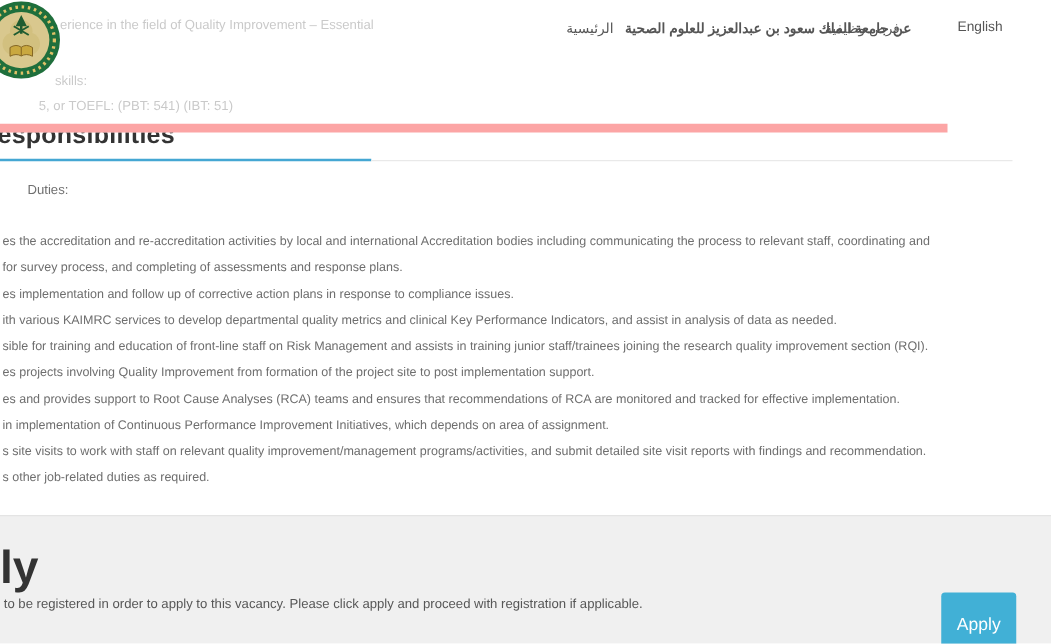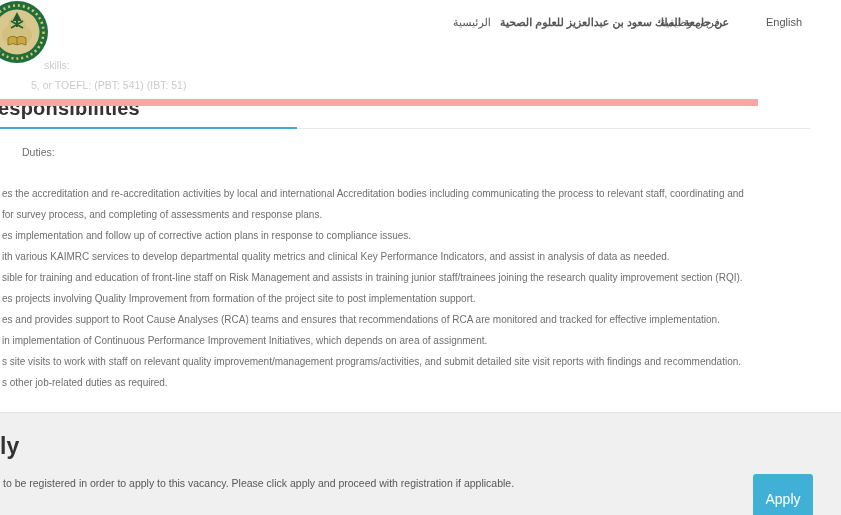--- a/index.html
+++ b/index.html
@@ -22,21 +22,21 @@
   .title-rule.rest { left:297px; width:513px; background:#e9e9e9; height:1px; margin-top:1px; }
 
   .duties-label { position:absolute; left:2px; top:146px; font-size:10.5px; color:#6f6f6f;padding-left:20px; }
 
   .duties { position:absolute; left:2px; top:183px; width:800px; }
   .duty-line { height:21px; line-height:21px; font-size:10px; color:#6e6e6e; white-space:nowrap; }
 
   
   .apply-band { position:absolute; left:0; top:412px; width:841px; height:103px;
     background:#f0f0f0; border-top:1px solid #e4e4e4; z-index:2; }
-  .apply-title { position:absolute; left:0px; top:20px; font-size:23px; font-weight:bold; color:#333; }
+  .apply-title { position:absolute; left:0px; top:20px; font-size:37px; font-weight:bold; color:#333; }
   .apply-note { position:absolute; left:3px; top:64px; font-size:10.5px; color:#575757; white-space:nowrap; }
   .apply-button { position:absolute; left:753px; top:61px; width:60px; height:50px;
     background:#41b0d6; color:#fff; border:none; border-radius:3px; font-size:14px;
     font-family:"Liberation Sans", sans-serif; cursor:pointer; }
 
   
   .site-header { position:absolute; left:0; top:0; width:758px; height:106px; z-index:10;
     background:rgba(255,255,255,0.63); border-bottom:7px solid #fca5a5; }
   .logo-wrap { position:absolute; left:-14px; top:1px; width:62px; height:62px; }
   .nav-item { position:absolute; top:16px; font-size:11px; color:#555; white-space:nowrap;
@@ -46,20 +46,21 @@
   .nav-jobs { left:660px; }
   .nav-english { left:766px; }
 </style>
 </head>
 <body>
 
 <div class="stage">
 
   <div class="content">
 
+    <div class="faded-line faded-1">erience in the field of Quality Improvement – Essential</div>
     <div class="faded-line faded-2">skills:</div>
     <div class="faded-line faded-3">5, or TOEFL: (PBT: 541) (IBT: 51)</div>
 
     <h2 class="section-title">esponsibilities</h2>
     <div class="title-rule accent"></div>
     <div class="title-rule rest"></div>
 
     <div class="duties-label">Duties:</div>
 
     <div class="duties">

